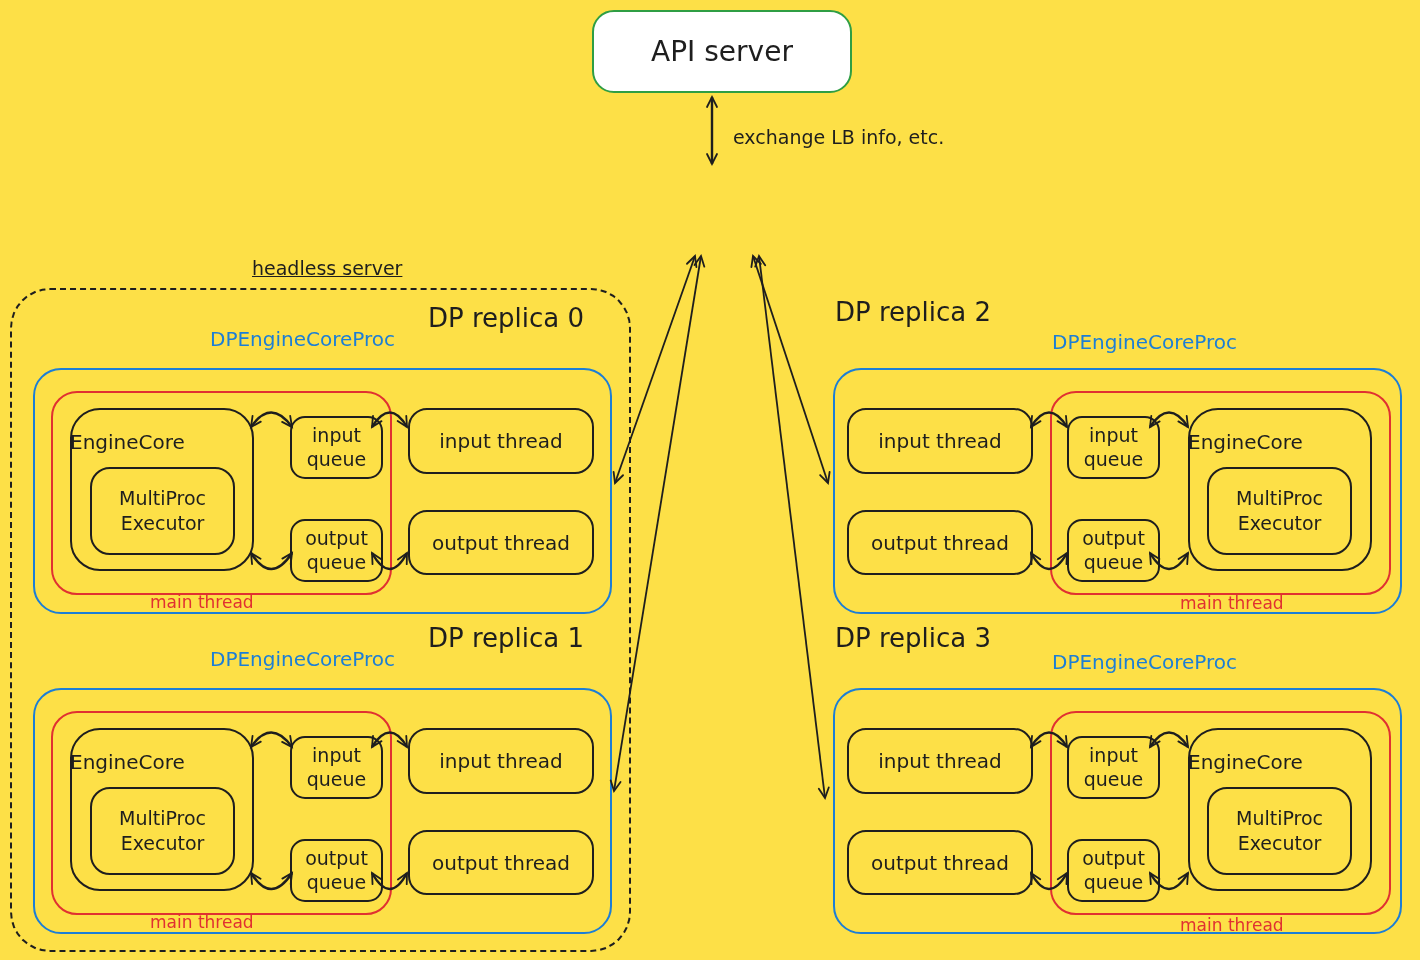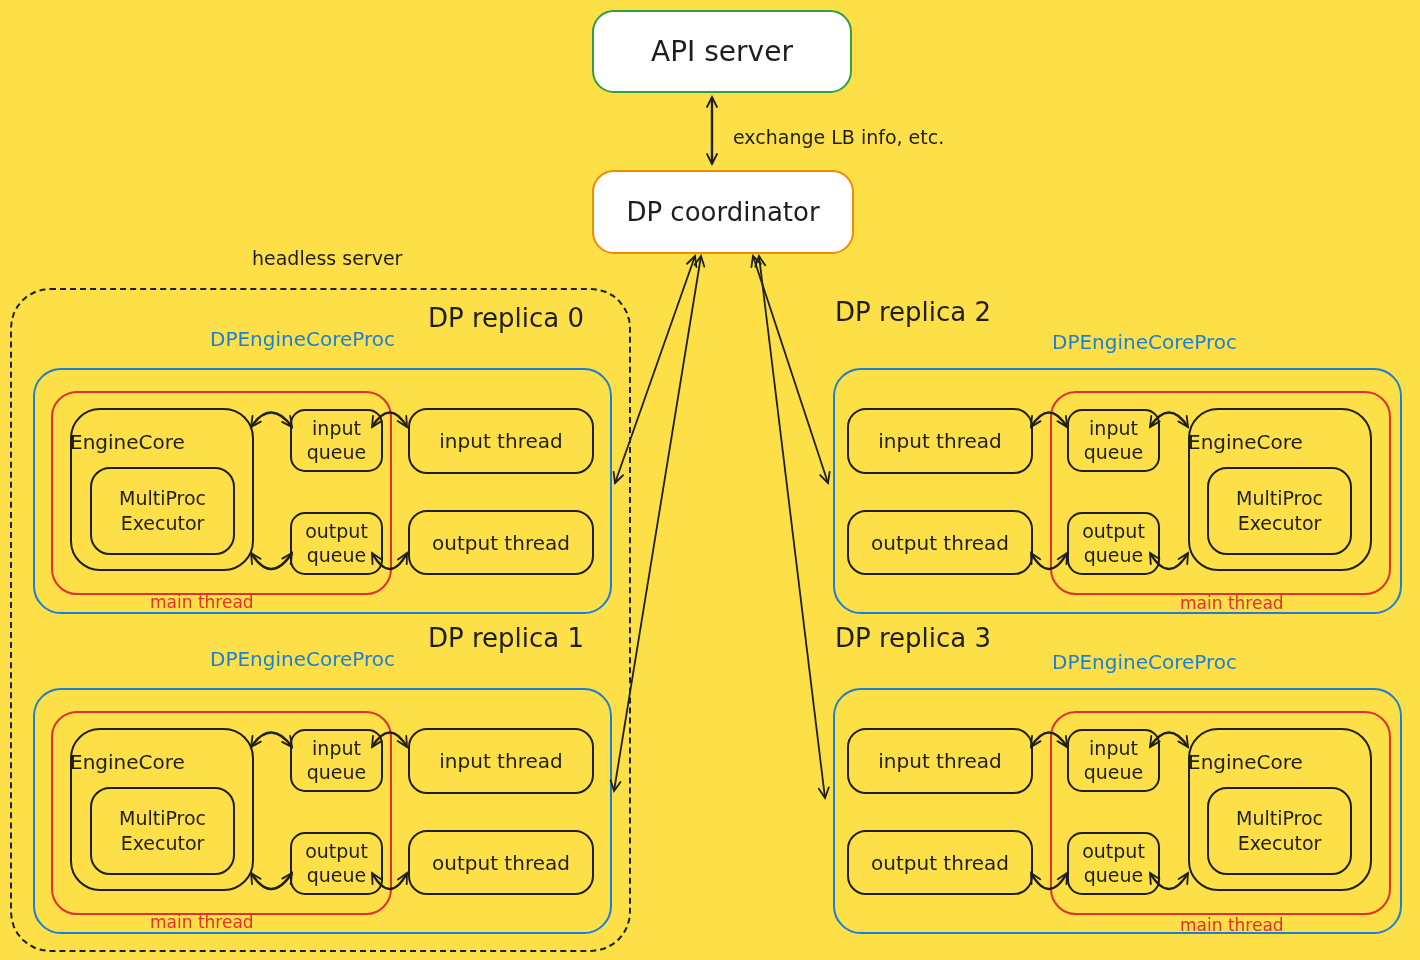--- a/index.html
+++ b/index.html
@@ -16,21 +16,21 @@
   .coord-box{border:2.6px solid #f08c00;border-radius:22px;font-size:26px;}
   .dashed-box{position:absolute;border:2.2px dashed #1e1e1e;border-radius:40px;background:transparent;}
   .blue-box{position:absolute;border:2.4px solid #1c7ed6;border-radius:28px;background:transparent;}
   .red-box{position:absolute;border:2.4px solid #e03131;border-radius:26px;background:transparent;}
   .ink-box{
     position:absolute;border:2.8px solid #1e1e1e;background:transparent;
     display:flex;align-items:center;justify-content:center;text-align:center;
   }
   .engine-box{border-radius:30px;}
   .exec-box{border-radius:20px;font-size:19px;line-height:1.3;}
-  .q-box{border-radius:15px;font-size:19px;line-height:1.25;padding:0 4px;}
+  .q-box{border-radius:15px;font-size:19px;line-height:1.25;padding:0 4px;margin-top:7px;}
   .t-box{border-radius:19px;font-size:20px;}
   .engine-label{position:absolute;text-align:left;font-size:20px;}
   .rep-title{position:absolute;font-size:26px;}
   .proc-label{position:absolute;font-size:20px;color:#1c7ed6;}
   .main-label{position:absolute;font-size:17px;color:#e03131;}
   .note{font-size:19px;}
   svg.wires{position:absolute;left:0;top:0;pointer-events:none;}
   svg.wires path{fill:none;stroke:#1e1e1e;}
   .long-arrow{stroke-width:1.8px;}
   .arc-arrow{stroke-width:2.4px;}
@@ -40,25 +40,22 @@
 <body>
 
 <div class="canvas">
 
   <div class="node api-box" style="left:592px;top:10px;width:256px;height:79px;">
     <span>API server</span>
   </div>
 
   <div class="lbl note" style="left:733px;top:127px;">exchange LB info, etc.</div>
 
-  <div class="node coord-box" style="left:592px;top:170px;width:258px;height:80px;">
-    <span>DP coordinator</span>
-  </div>
 
-  <div class="lbl note" style="left:252px;top:248px;">headless server</div>
+  <div class="lbl note" style="left:252px;top:258px;text-decoration:underline;">headless server</div>
   <div class="dashed-box" style="left:10px;top:288px;width:617px;height:660px;"></div>
 
   <div>
     <div class="rep-title" style="left:428px;top:303px;">DP replica 0</div>
     <div class="proc-label" style="left:210px;top:327px;">DPEngineCoreProc</div>
     <div class="blue-box" style="left:33px;top:368px;width:575px;height:242px;"></div>
     <div class="red-box" style="left:51px;top:391px;width:337px;height:200px;"></div>
     <div class="ink-box engine-box" style="left:70px;top:408px;width:180px;height:159px;"></div>
     <div class="engine-label" style="left:70px;top:430px;width:180px;">EngineCore</div>
     <div class="ink-box exec-box" style="left:90px;top:467px;width:141px;height:84px;">MultiProc Executor</div>

